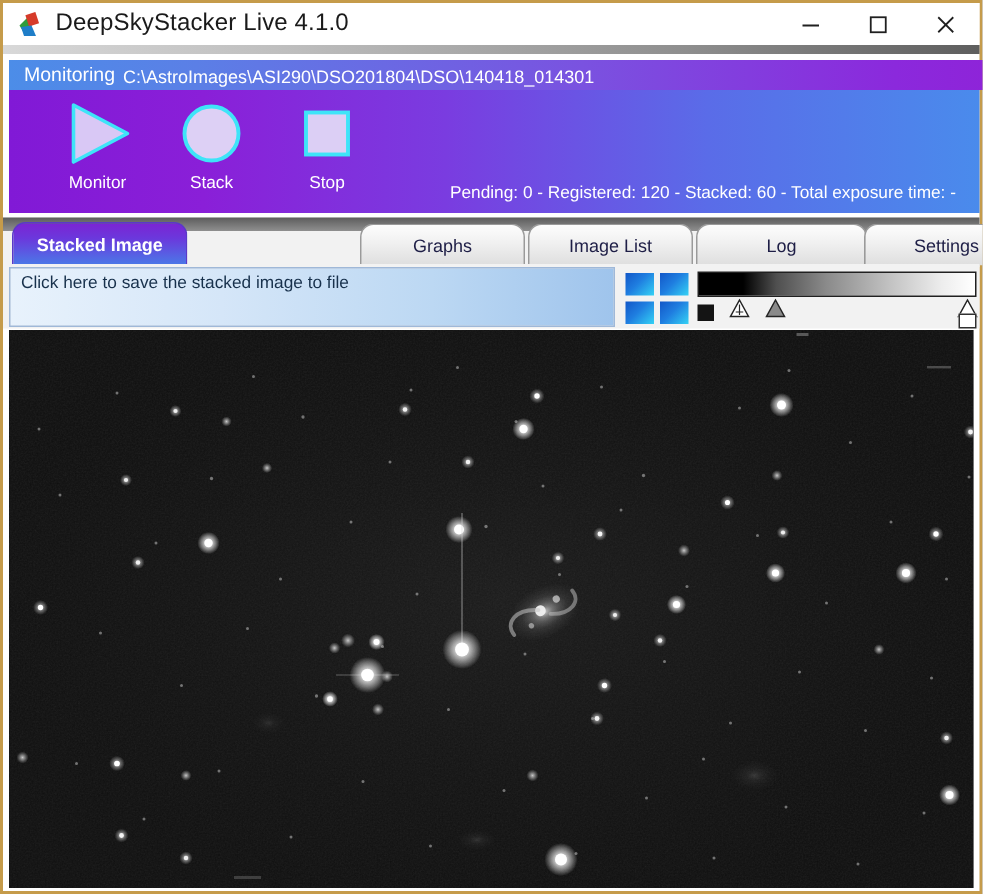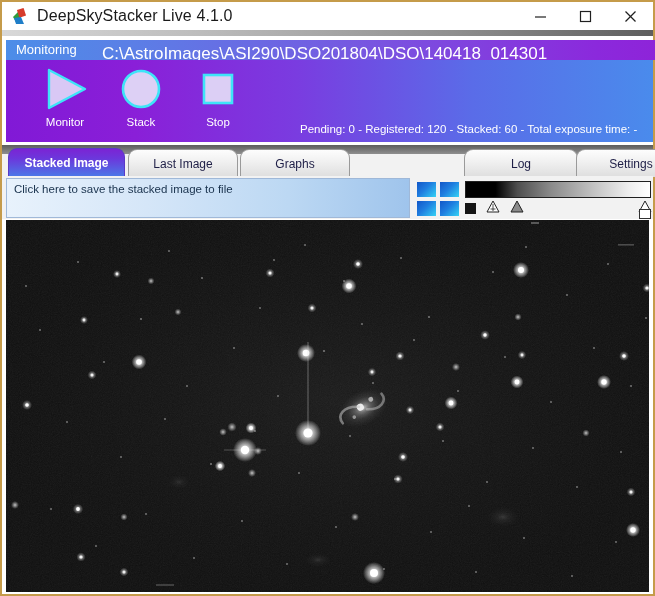--- a/index.html
+++ b/index.html
@@ -18,21 +18,21 @@
   .tb-btn svg{display:block;}
 
   
   .tb-strip{position:absolute;left:0;top:28px;width:651px;height:6px;
             background:linear-gradient(to right,#d8d8d8 0%,#bdbdbd 30%,#8e8e8e 70%,#5e5e5e 100%);}
 
   
   .monitor-bar{position:absolute;left:4px;top:38px;width:647px;height:20px;
                background:linear-gradient(to right,#4c8de8 0%,#5b7fe6 18%,#7a52e0 55%,#8b29dc 85%,#9020d6 100%);padding-left:48px;}
   .monitor-label{position:absolute;left:10px;top:2px;font-size:13px;color:#ffffff;}
-  .monitor-path{position:absolute;left:96px;top:4px;font-size:17px;color:#ffffff;}
+  .monitor-path{position:absolute;left:76px;top:4px;font-size:12px;color:#ffffff;}
 
   
   .toolbar{position:absolute;left:4px;top:58px;width:647px;height:82px;
            background:linear-gradient(to right,#8119d6 0%,#8a1fd8 20%,#7a3ce0 45%,#5a6ce8 72%,#4a8bec 100%);}
   .tool-btn{position:absolute;top:4px;width:78px;height:76px;}
   .tool-glyph{position:absolute;left:0;top:0;width:78px;height:50px;display:flex;align-items:center;justify-content:center;}
   .tool-label{position:absolute;left:0;top:52px;width:78px;text-align:center;font-size:11.5px;color:#ffffff;}
   .t-monitor{left:20px;} .t-stack{left:96px;} .t-stop{left:173px;}
 
   .status-text{position:absolute;left:258px;top:63px;font-size:11.5px;color:#ffffff;white-space:nowrap;padding-left:36px;}
@@ -148,25 +148,25 @@
 
     <span class="status-text">Pending: 0 - Registered: 120 - Stacked: 60 - Total exposure time: -</span>
   </div>
 
   <div class="tabstrip">
     <div class="tabstrip-bg"></div>
 
     <div class="tab active" style="left:6px;width:117px;">
       <span>Stacked Image</span>
     </div>
-    <div class="tab" style="left:126px;width:110px;">
-      <span>Last Image</span>
-    </div>
     <div class="tab" style="left:238px;width:110px;">
       <span>Graphs</span>
+    </div>
+    <div class="tab" style="left:350px;width:110px;">
+      <span>Image List</span>
     </div>
     <div class="tab" style="left:462px;width:114px;">
       <span>Log</span>
     </div>
     <div class="tab" style="left:574px;width:110px;">
       <span>Settings</span>
     </div>
     <div class="tabline"></div>
   </div>
 

